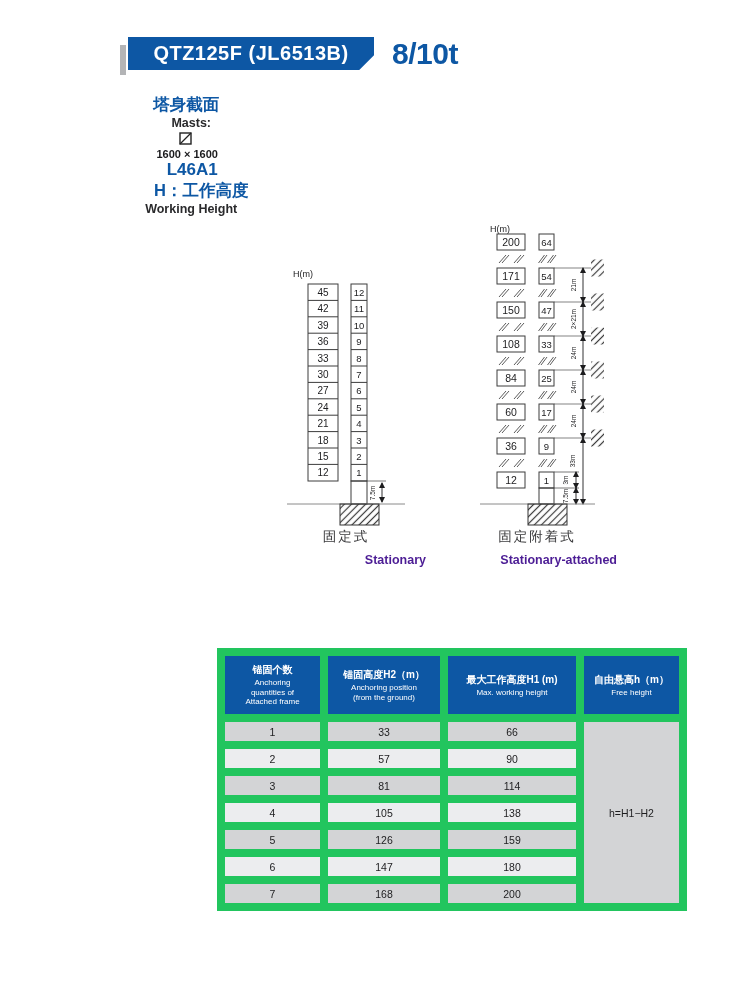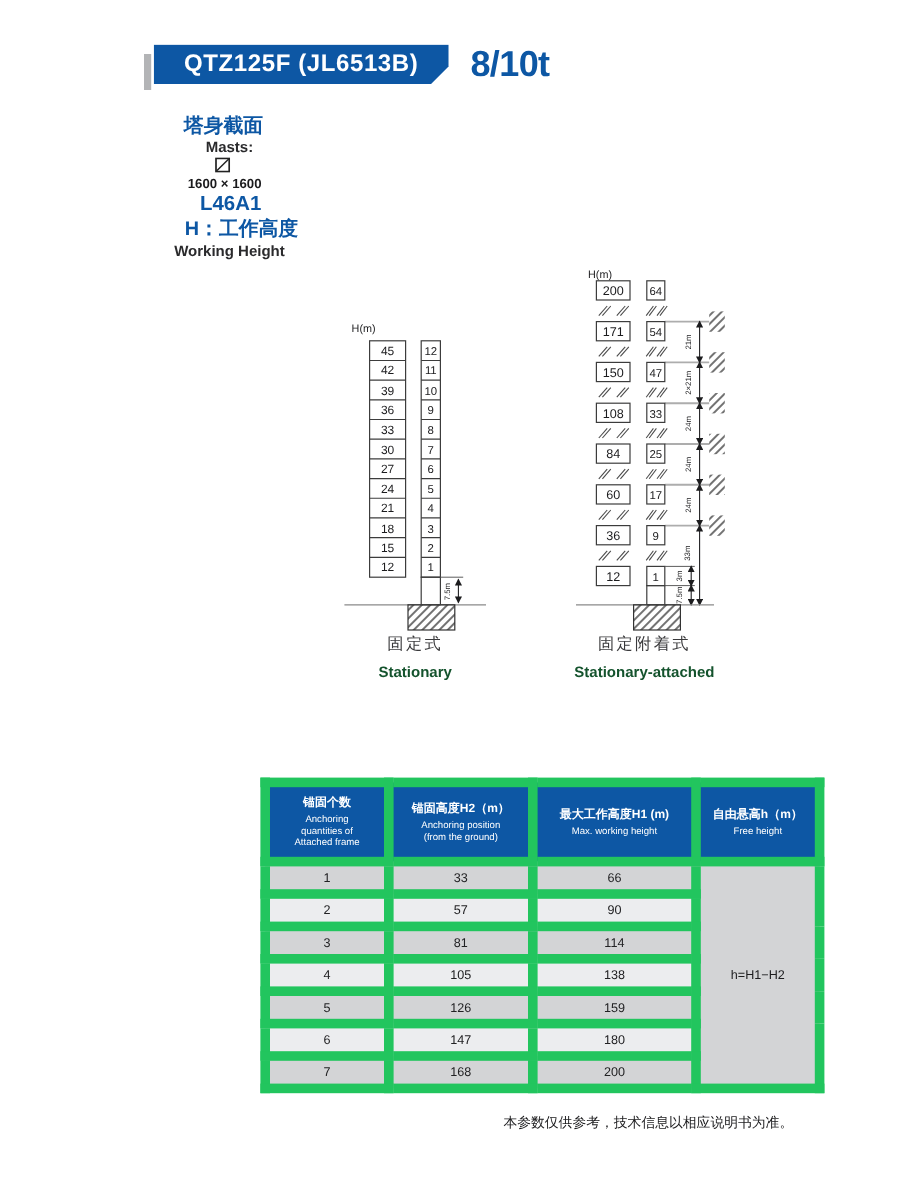--- a/index.html
+++ b/index.html
@@ -26,21 +26,21 @@
   .cn-blue{color:#0d57a4;font-size:16.5px;font-weight:bold;}
   .en-dark{color:#2a2a2c;font-size:12.5px;font-weight:bold;margin-left:10px;}
   .size-black{color:#1a1a1c;font-size:11px;font-weight:bold;margin-left:2px;}
   .code-blue{color:#0d57a4;font-size:17px;font-weight:bold;margin-left:12px;}
   .h-label{margin-left:30px;}
   .mast-symbol{display:inline-block;margin:0 2px 0 1px;transform:translateY(1px);}
   
   .tower-svg{position:absolute;}
   svg text{font-family:"Liberation Sans","DejaVu Sans",sans-serif;fill:#1c1c1e;}
   .cap-cn{position:absolute;width:140px;text-align:center;color:#3a3a3c;font-size:13.5px;letter-spacing:2px;}
-  .cap-en{position:absolute;width:160px;text-align:center;color:#14532d;font-size:12.5px;font-weight:bold;}
+  .cap-en{position:absolute;width:160px;text-align:right;color:#4c1d95;font-size:12.5px;font-weight:bold;}
   
   .spec-table{position:absolute;left:155px;top:647px;border-collapse:collapse;table-layout:fixed;width:462px;}
   .spec-table th,.spec-table td{border:8px solid #22c55e;padding:0;text-align:center;vertical-align:middle;}
   .spec-table thead th{background:#0d57a4;color:#ffffff;height:58px;}
   .hcn{font-size:10px;font-weight:bold;line-height:13px;}
   .hen{font-size:8px;font-weight:normal;line-height:9.5px;white-space:pre-line;margin-top:2px;}
   .spec-table tbody td{font-size:10.5px;color:#222224;height:19px;}
   .spec-table tr.odd td{background:#d3d4d6;}
   .spec-table tr.even td{background:#ecedef;}
   .spec-table td.merged{background:#d1d2d4;font-size:10.5px;color:#1d1d1f;}
@@ -348,15 +348,14 @@
           <td>180</td>
       </tr>
       <tr class="odd">
         <td>7</td>
           <td>168</td>
           <td>200</td>
       </tr>
     </tbody>
   </table>
 
-  <div class="footnote">本参数仅供参考，技术信息以相应说明书为准。</div>
 
 </div>
 
 </body></html>

